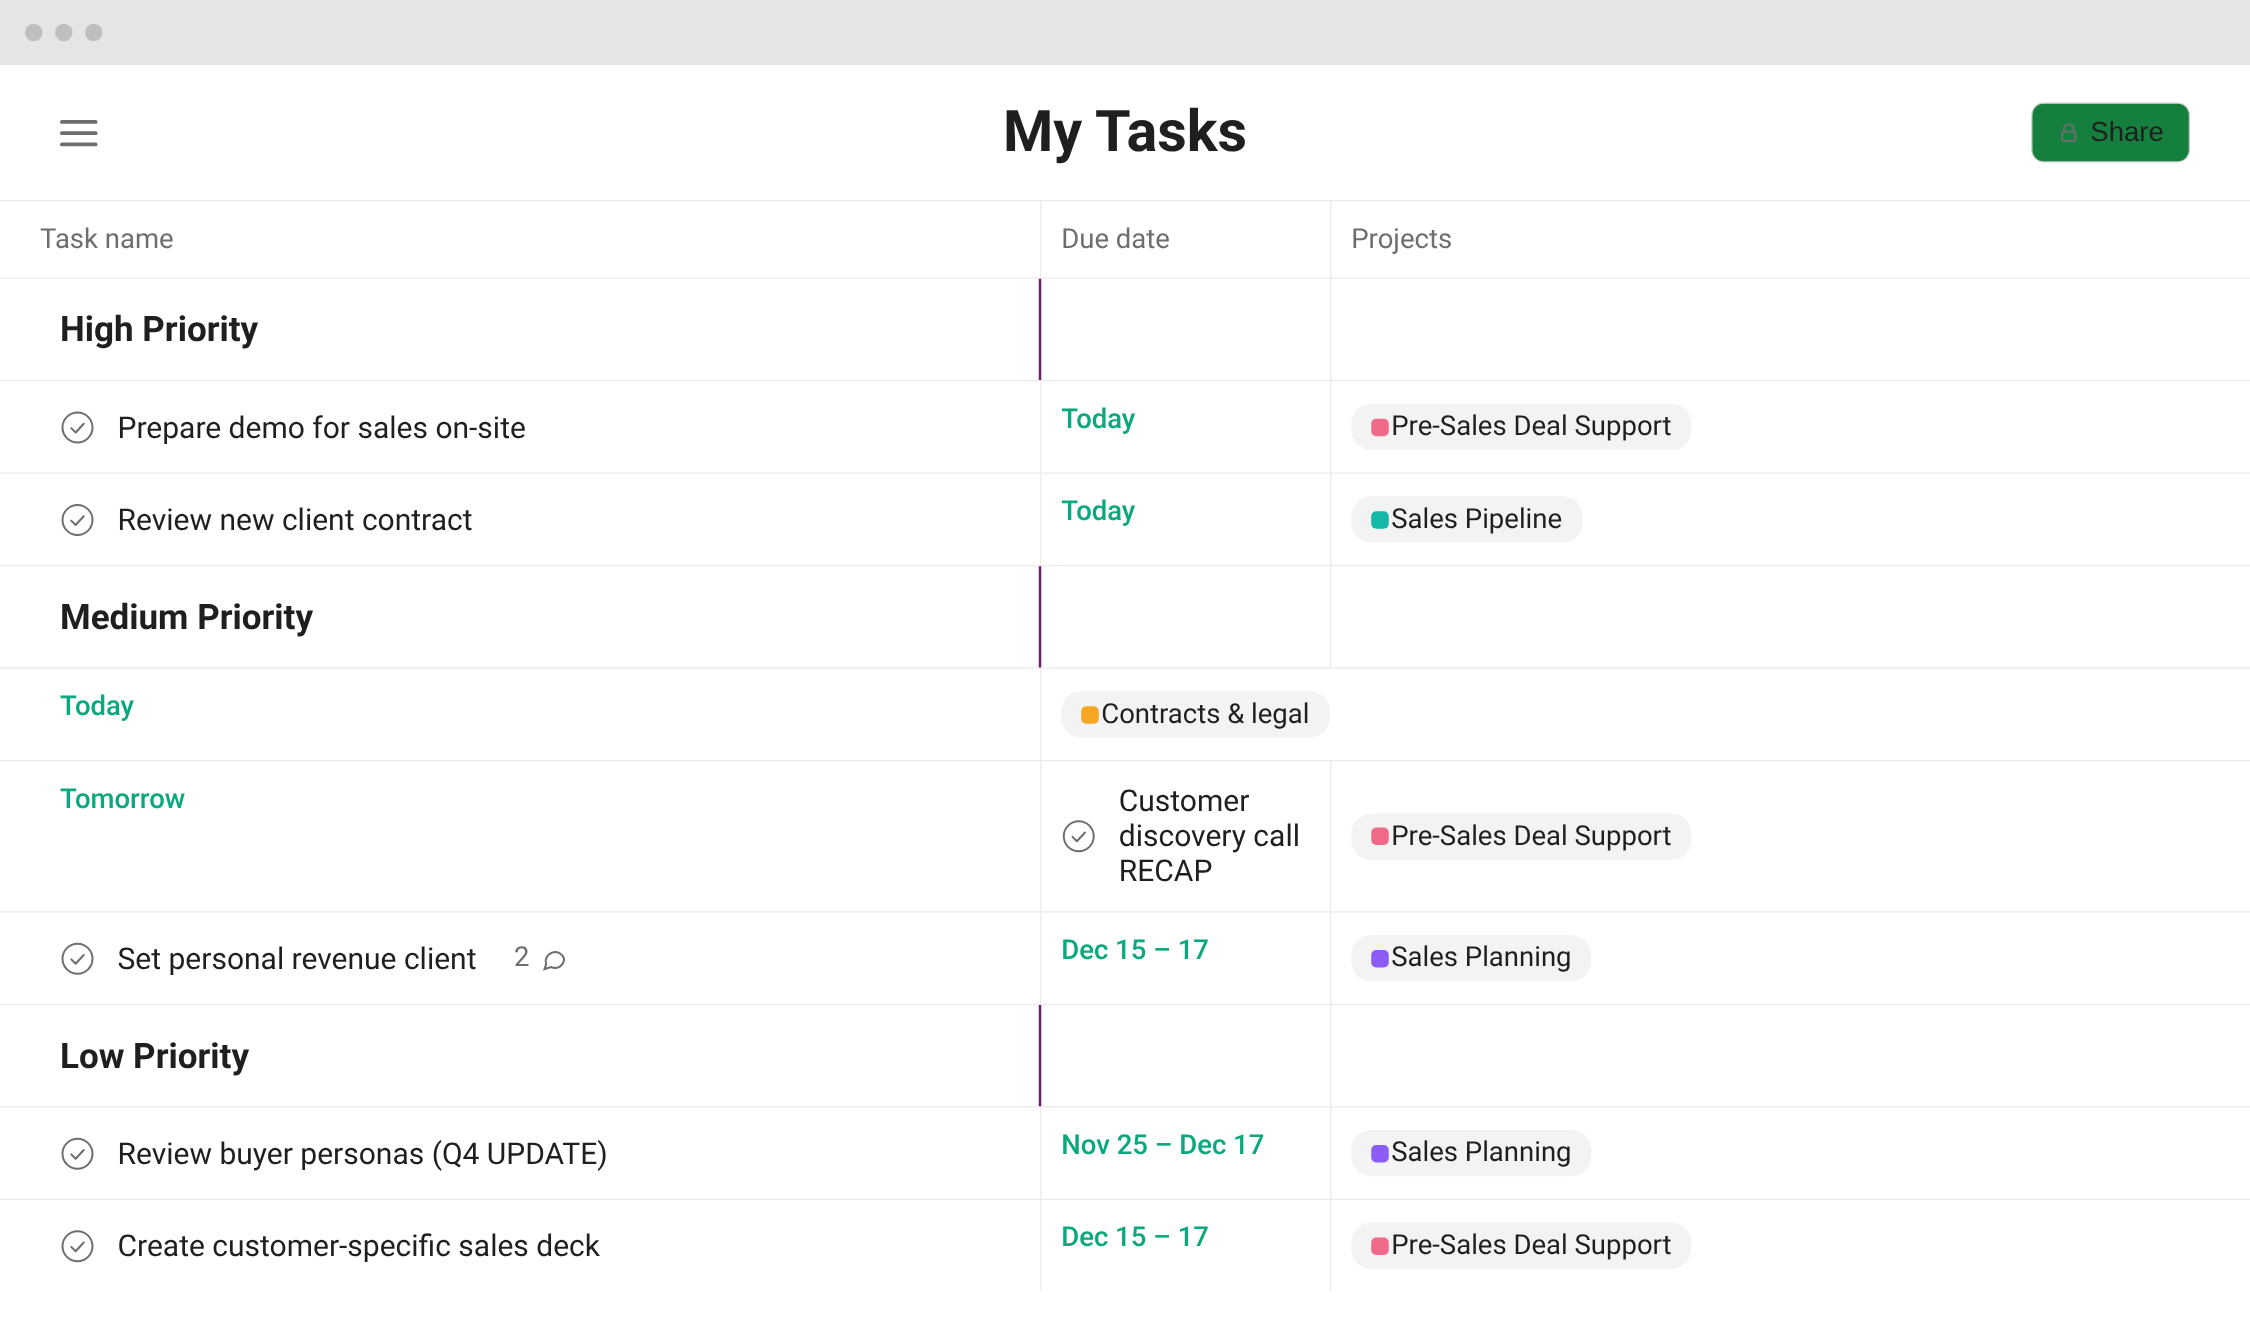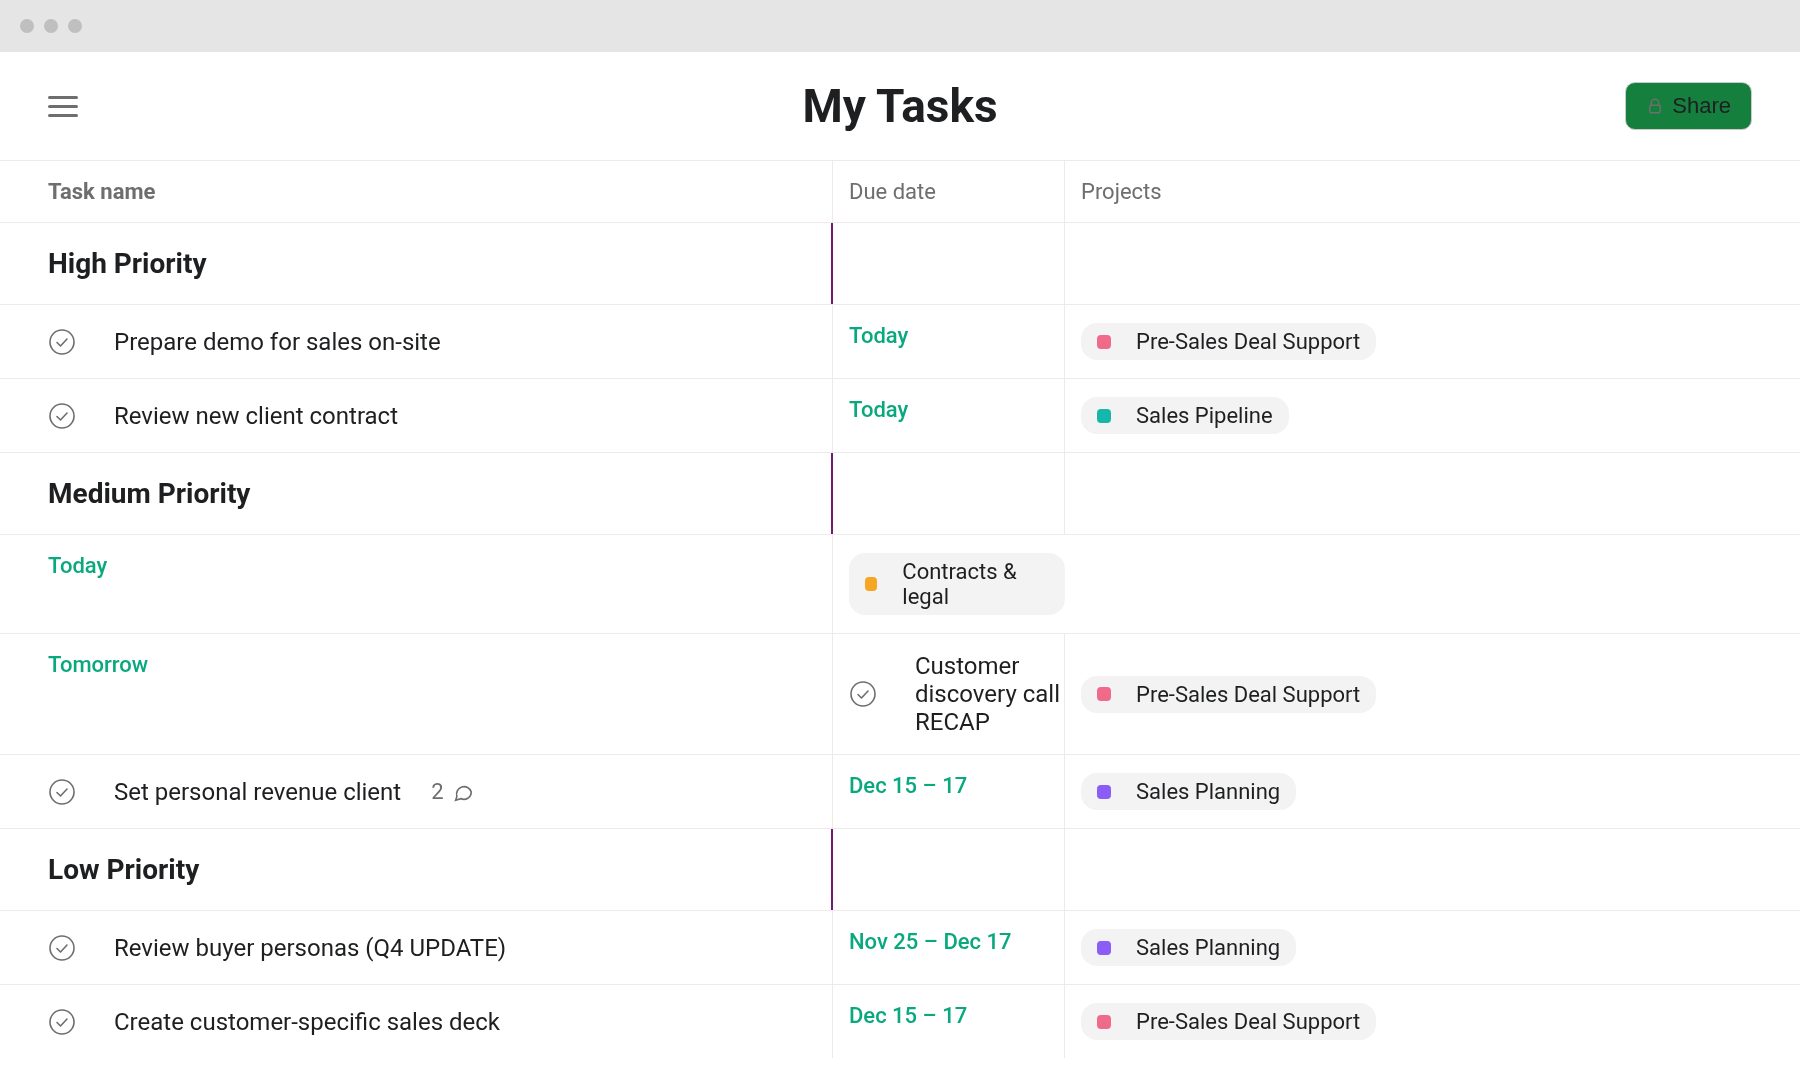--- a/index.html
+++ b/index.html
@@ -51,46 +51,46 @@
     width: 100%;
   }
   .row {
     display:grid;
     grid-template-columns: 833px 232px 1fr;
     border-top:1px solid #edeae9;
   }
   .row.head { border-top:1px solid #edeae9; }
   .cell { padding: 18px 0 18px 16px; font-size:22px; color:#6d6e6f; border-right:1px solid #edeae9; }
   .row .cell:last-child { border-right:none; }
-  .row.head .cell:first-child { padding-left: 48px; font-weight: bold; }
+  .row.head .cell:first-child { padding-left: 32px; }
   .row.task .cell:first-child { padding-left: 48px; }
   .row.task .cell { color:#1e1f21; }
   .row.task .due { color:#0aa87e; font-weight:500; }
   .section-row {
     display:grid;
     grid-template-columns: 833px 232px 1fr;
     border-top:1px solid #edeae9;
   }
   .section-row .section-title {
     padding: 24px 0 24px 48px;
     font-size:28px; font-weight:700; color:#1e1f21;
     border-right:2px solid #701a75;
   }
   .section-row .pad { border-right:1px solid #edeae9; }
   .task-name-cell { display:flex; align-items:center; gap:18px; }
-  .task-name { font-size:24px; color:#1e1f21;margin-left:20px; }
+  .task-name { font-size:24px; color:#1e1f21; }
   .check-icon { width:28px; height:28px; flex:0 0 auto; }
   .check-icon circle { fill:none; stroke:#6d6e6f; stroke-width:1.6; }
   .check-icon path { fill:none; stroke:#6d6e6f; stroke-width:1.6; stroke-linecap:round; stroke-linejoin:round;}
   .approval-icon rect { fill:none; stroke:#6d6e6f; stroke-width:1.6; }
   .approval-icon circle { fill:none; stroke:#6d6e6f; stroke-width:1.6;}
   .comment-badge { display:inline-flex; align-items:center; gap:8px; margin-left:12px; color:#6d6e6f; font-size:22px;}
   .comment-badge svg { width:22px; height:22px; }
   .project-pill {
-    display:inline-flex; align-items:center; gap:25px;
+    display:inline-flex; align-items:center; gap:2px;
     background:#f3f3f3; border-radius:16px; padding:6px 16px;
     font-size:22px; color:#1e1f21;
   }
   .project-pill .swatch { width:14px; height:14px; border-radius:4px; }
   .projects-cell { display:flex; align-items:center; }
 </style>
 </head>
 <body>
 
 <div class="titlebar">

